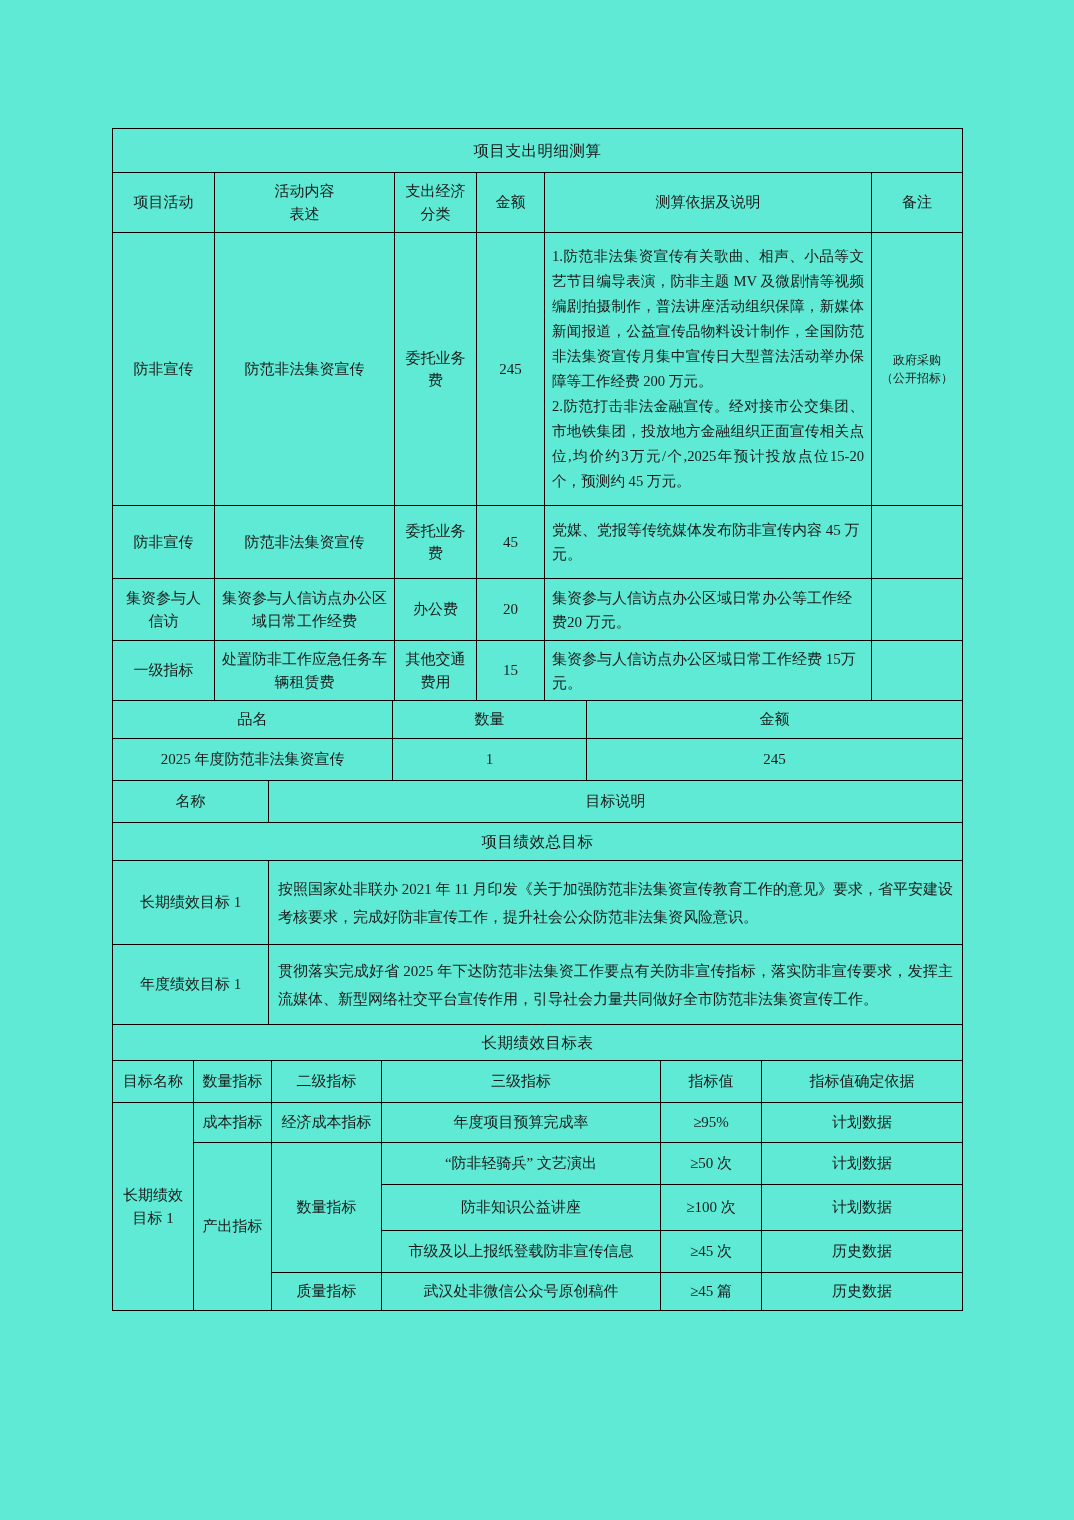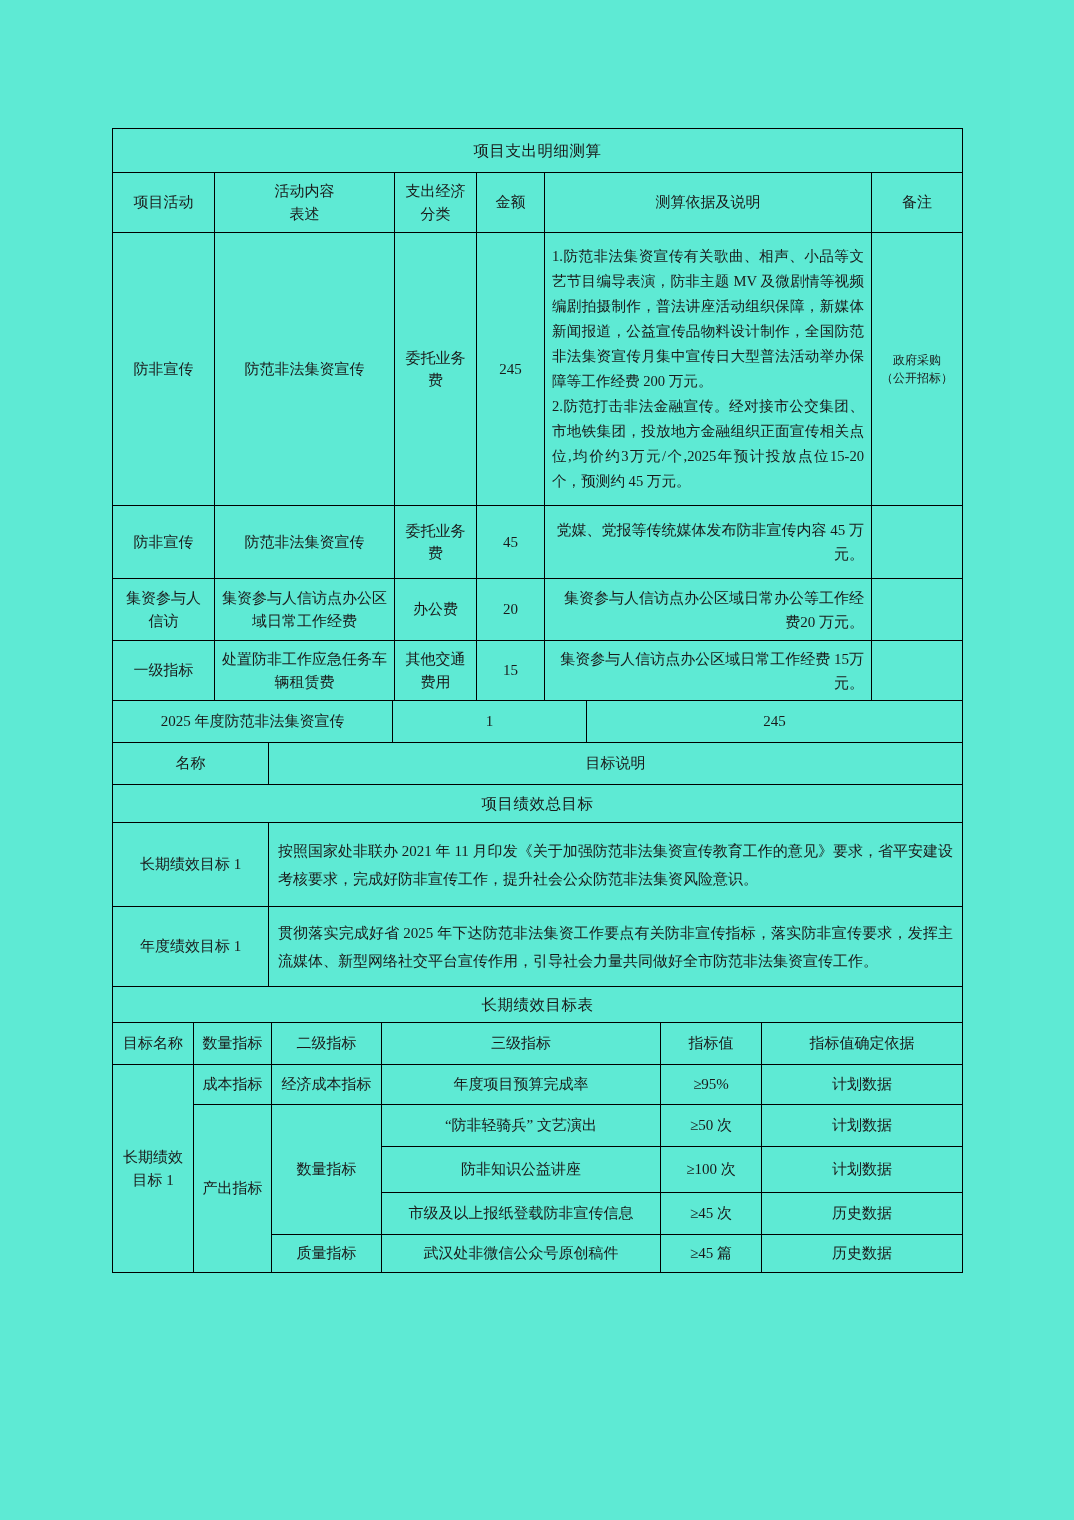--- a/index.html
+++ b/index.html
@@ -38,21 +38,21 @@
   .note-cell { white-space: pre; font-size: 12px; padding: 2px 0; margin-top: 36px; }
   .basis-long {
     text-align: justify;
     white-space: pre-line;
     font-size: 14.6px;
     line-height: 25px;
     padding: 0 7px;
     vertical-align: middle;
   }
   .desc-short {
-    text-align: right;
+    text-align: left;
     font-size: 15px;
     line-height: 1.6;
     padding: 2px 7px;
     margin-left: 28px;
   }
   .goal-desc {
     text-align: justify;
     font-size: 15px;
     line-height: 28px;
     padding: 4px 9px;
@@ -125,20 +125,25 @@
     </tbody>
       </table>
 
     <table class="stack">
       <colgroup>
         <col style="width:280px">
           <col style="width:194px">
           <col style="width:376px">
       </colgroup>
       <tbody>
+      <tr style="height:38px">
+        <td>品名</td>
+        <td>数量</td>
+        <td>金额</td>
+      </tr>
       <tr style="height:42px">
         <td>2025 年度防范非法集资宣传</td>
         <td>1</td>
         <td>245</td>
       </tr>
     </tbody>
       </table>
 
     <table class="stack">
       <colgroup>

